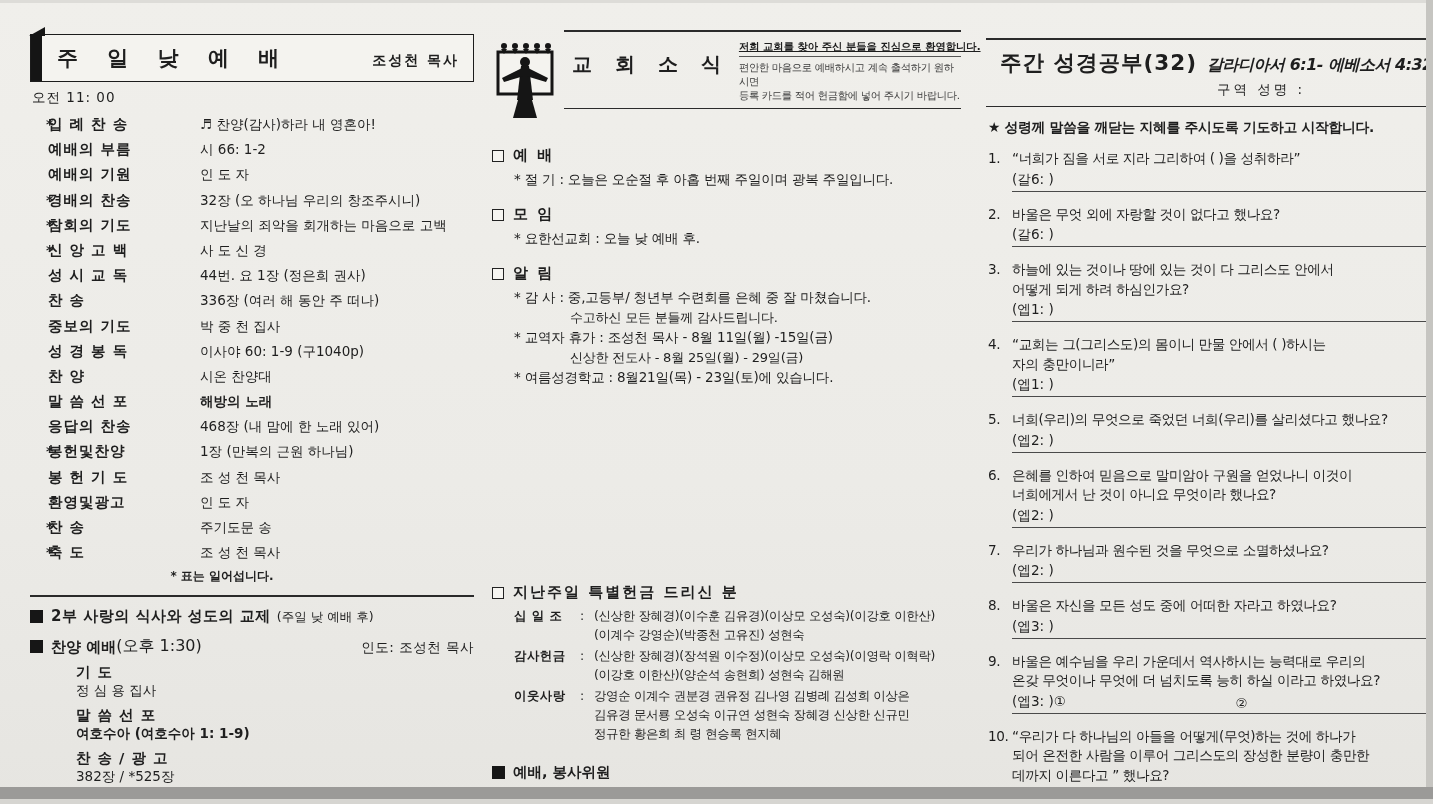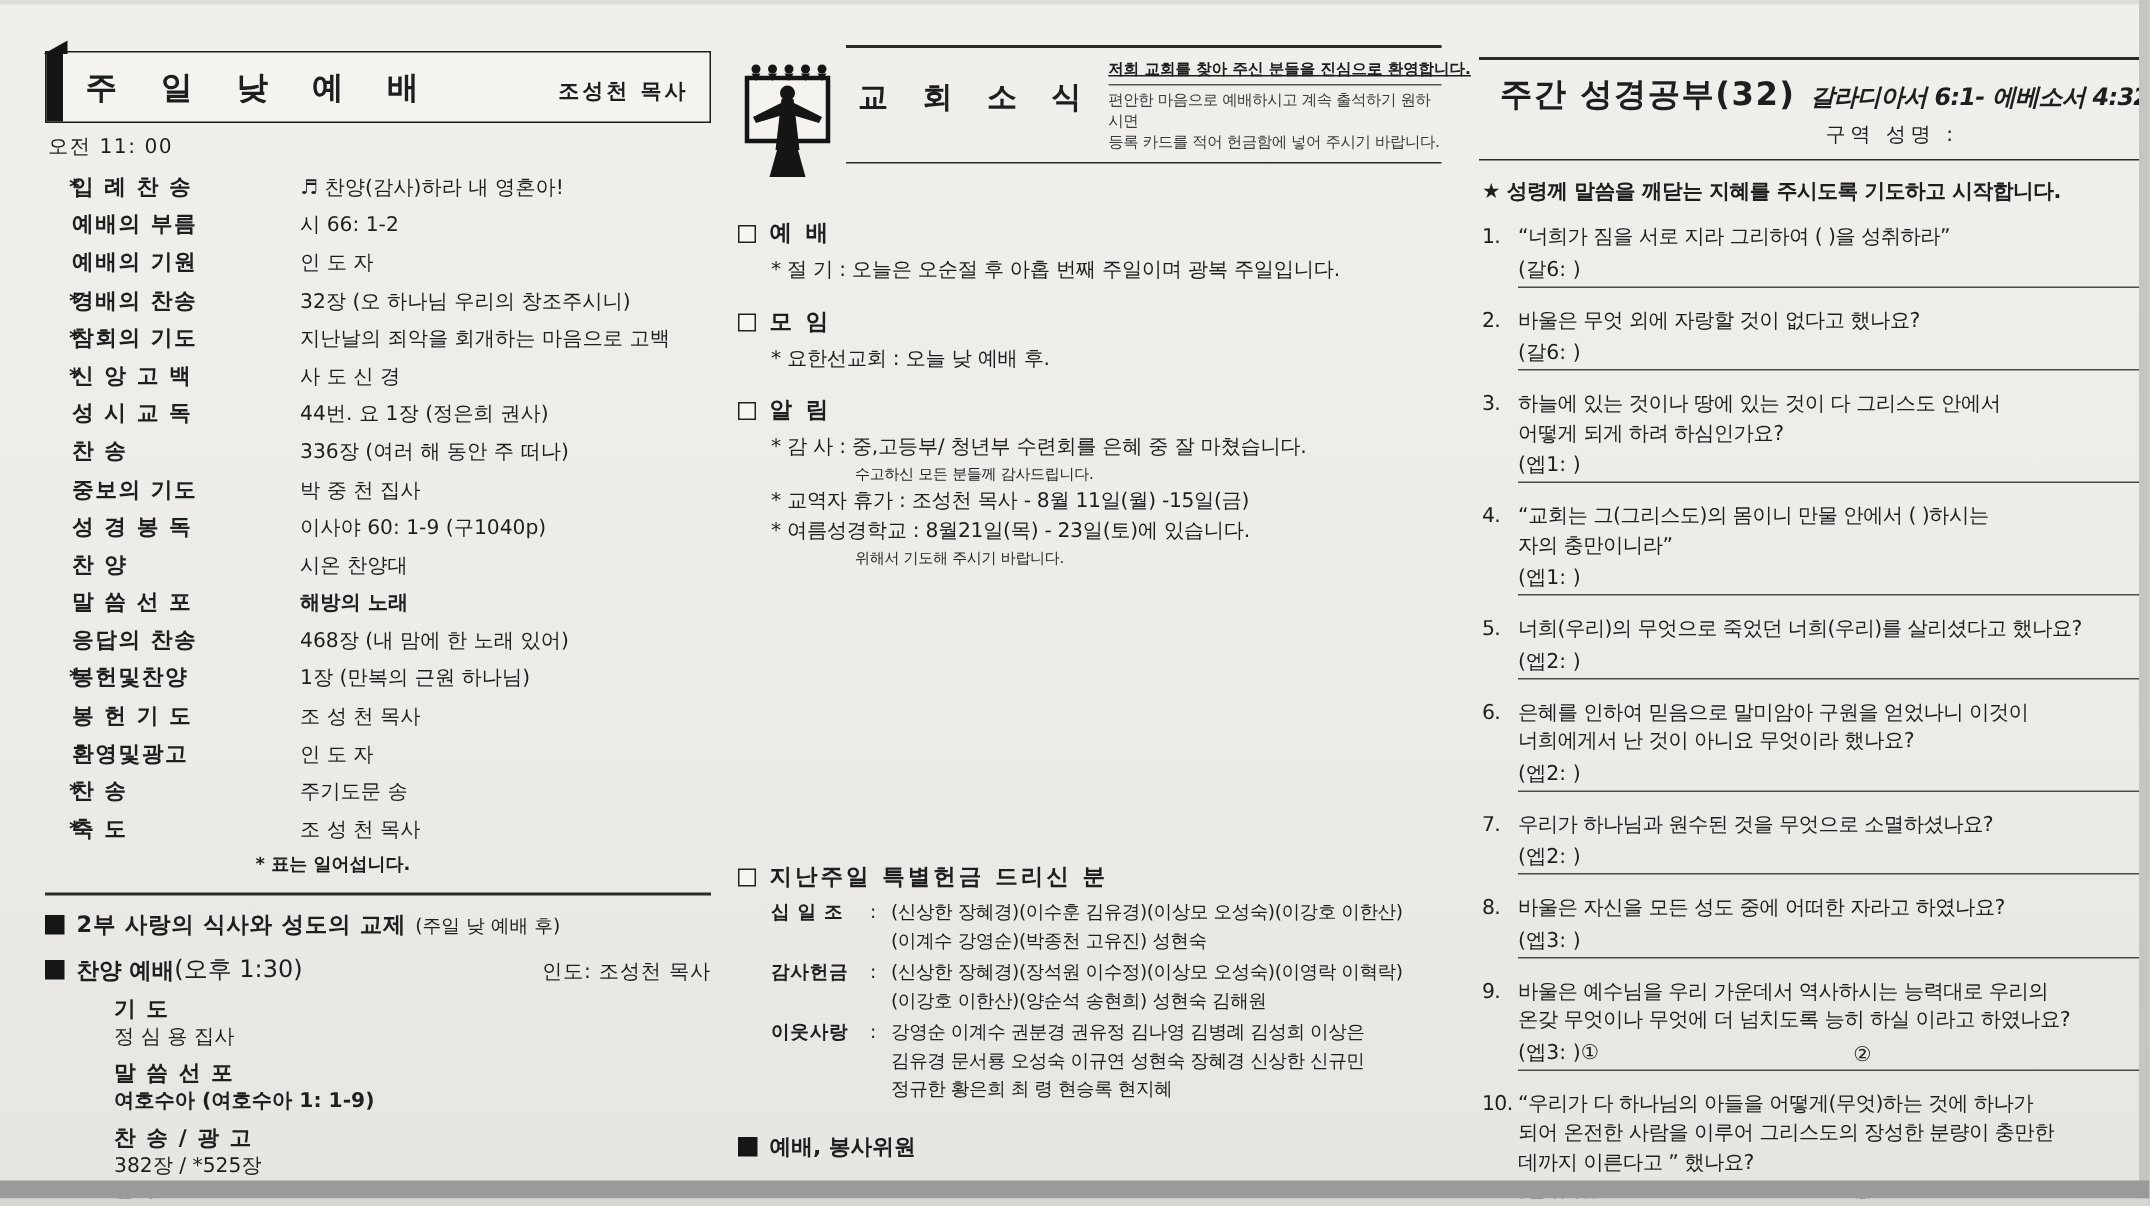--- a/index.html
+++ b/index.html
@@ -62,21 +62,21 @@
   .news-icon { flex:0 0 72px; margin-top:8px; }
   .news-right { flex:1; border-top:2.2px solid #2b2b2b; border-bottom:1.6px solid #2b2b2b; padding:7px 0 6px 0; display:flex; }
   .news-title { font-size:20px; font-weight:bold; letter-spacing:8px; padding:12px 10px 0 8px; white-space:nowrap; }
   .welcome { margin-left:auto; width:222px; font-size:10.3px; line-height:14px; }
   .welcome .w-main { font-weight:bold; text-decoration:underline; border-bottom:1px solid #555; padding-bottom:3px; margin-bottom:3px; white-space:nowrap; }
   .welcome .w-sub { color:#3a3a3a; letter-spacing:-0.3px; }
   .chk { display:inline-block; width:12px; height:12px; border:1.7px solid #222; background:#f6f5f1; margin-right:9px; vertical-align:-1px; flex:0 0 auto;}
   .news-sec { margin-top:16px; }
   .news-sec-title { display:flex; align-items:center; font-size:15px; font-weight:bold; letter-spacing:2px; margin-bottom:6px; }
   .news-line { margin:2px 0 2px 22px; font-size:13.5px; letter-spacing:-0.2px; }
-  .news-line2 { margin:2px 0 2px 78px; font-size:10px; letter-spacing:-0.2px; }
+  .news-line2 { margin:2px 0 2px 78px; font-size:13px; letter-spacing:-0.2px; }
   .off-row { display:flex; margin:2px 0 2px 22px; font-size:12.4px; letter-spacing:-0.3px;}
   .off-row .off-lbl { width:66px; font-weight:bold; flex:0 0 auto; letter-spacing:0.5px;}
   .off-row .off-sep { width:14px; flex:0 0 auto; }
   .off-lines div { margin-bottom:2px; white-space:nowrap; }
   .committee { margin-top:18px; }
   .committee-head { display:flex; align-items:center; font-size:14.5px; font-weight:bold; margin-bottom:7px; }
 
   
   .study-head { border-top:2px solid #2b2b2b; border-bottom:1.8px solid #2b2b2b; padding:8px 0 5px 0; }
   .study-title-row { display:flex; align-items:baseline; }
@@ -293,22 +293,22 @@
     </div>
 
     <div class="news-sec">
       <div class="news-sec-title">
         <span class="chk"></span>
         <span>알    림</span>
       </div>
       <div class="news-line">* 감 사 : 중,고등부/ 청년부 수련회를 은혜 중 잘 마쳤습니다.</div>
       <div class="news-line2">수고하신 모든 분들께 감사드립니다.</div>
       <div class="news-line">* 교역자 휴가 :  조성천 목사 - 8월 11일(월) -15일(금)</div>
+      <div class="news-line2">신상한 전도사 - 8월 25일(월) - 29일(금)</div>
       <div class="news-line">* 여름성경학교 : 8월21일(목) - 23일(토)에 있습니다.</div>
-      <div class="news-line2">위해서 기도해 주시기 바랍니다.</div>
     </div>
 
     <div class="news-sec" style="margin-top:196px;">
       <div class="news-sec-title">
         <span class="chk"></span>
         <span>지난주일 특별헌금 드리신 분</span>
       </div>
       <div class="off-row">
         <span class="off-lbl">십 일 조</span>
         <span class="off-sep">:</span>

